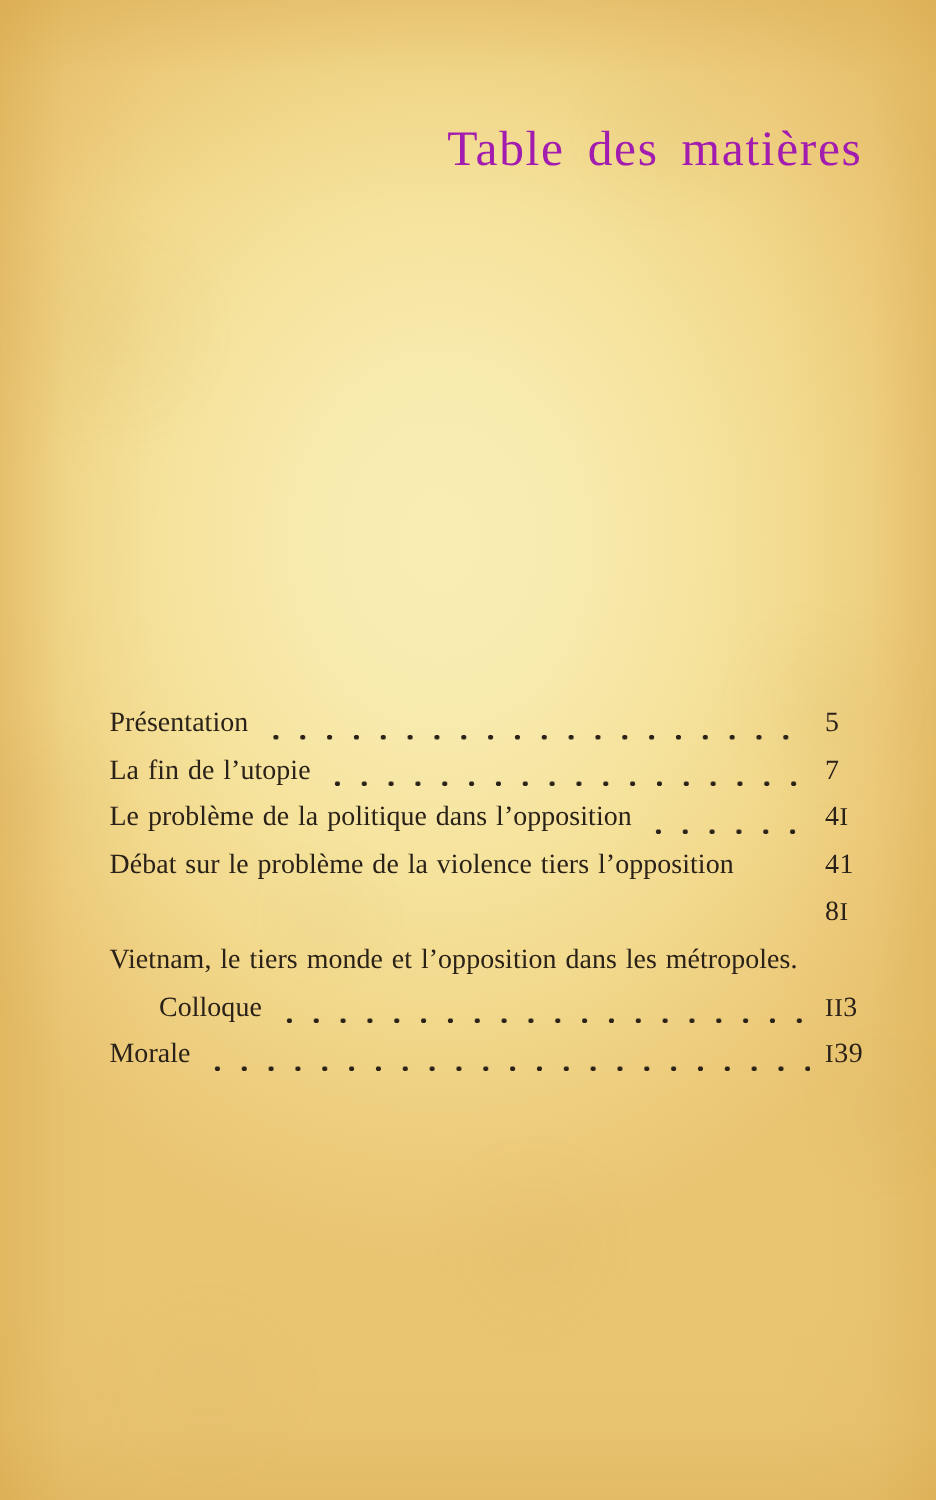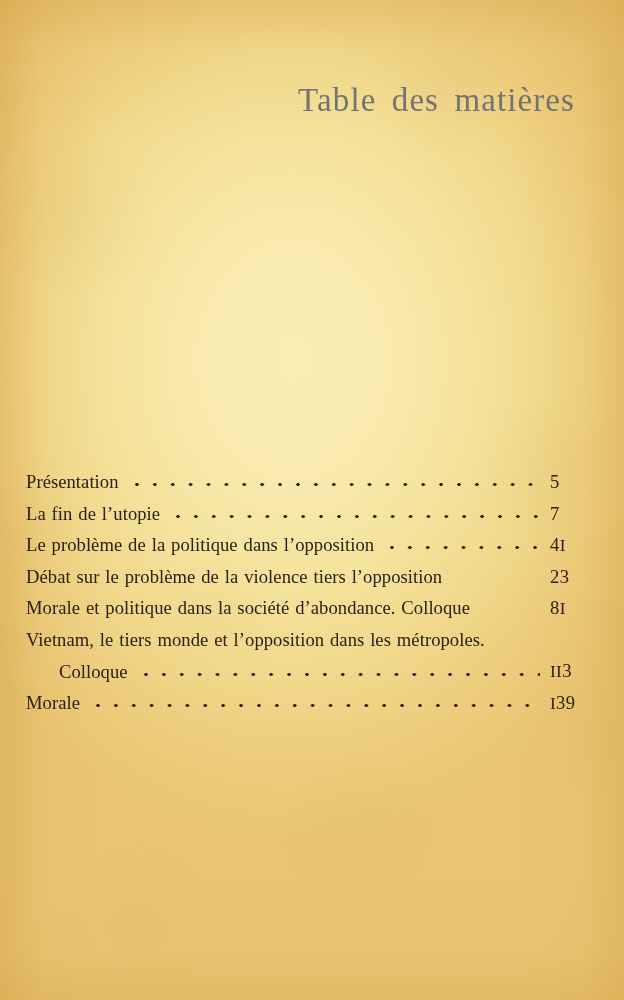--- a/index.html
+++ b/index.html
@@ -72,38 +72,39 @@
     left: 0;
     right: 49px;
     top: 79px;
     text-align: right;
     font-size: 33px;
     line-height: 42px;
     letter-spacing: 1.1px;
     word-spacing: 6px;
     font-weight: 400;
     white-space: nowrap;
-    color: #737373;
+    color: #a21caf;
   }
 
   
   .toc-list {
     position: absolute;
     left: 26px;
     top: 466px;
     width: 572px;
   }
 
   .toc-entry {
     display: flex;
-    align-items: center;
+    align-items: flex-end;
     height: 31.6px;
     font-size: 18.6px;
     line-height: 31.6px;
     white-space: nowrap;
+    margin-left: 47px;
   }
 
   .entry-label {
     flex: 0 0 auto;
     letter-spacing: 0.05px;
     word-spacing: 1.2px;
   }
 
   .entry-label.indented {
     padding-left: 33px;
@@ -183,24 +184,23 @@
           <span class="entry-page">7</span>
         </div>
         <div class="toc-entry">
           <span class="entry-label">Le problème de la politique dans l’opposition</span>
           <span class="entry-leader"></span>
           <span class="entry-page">4<span class="osf-one">I</span></span>
         </div>
         <div class="toc-entry">
           <span class="entry-label">Débat sur le problème de la violence tiers l’opposition</span>
           <span class="entry-leader short-leader">. .</span>
-          <span class="entry-page">23</span>
-        </div>
-        <div class="toc-entry">
-          <span class="entry-label">Morale et politique dans la société d’abondance. Colloque</span>
+          <span class="entry-page">41</span>
+        </div>
+        <div class="toc-entry">
           <span class="entry-leader short-leader">.</span>
           <span class="entry-page">8<span class="osf-one">I</span></span>
         </div>
         <div class="toc-entry">
           <span class="entry-label">Vietnam, le tiers monde et l’opposition dans les métropoles.</span>
           <span class="entry-leader no-leader"></span>
           <span class="entry-page"></span>
         </div>
         <div class="toc-entry">
           <span class="entry-label indented">Colloque</span>

